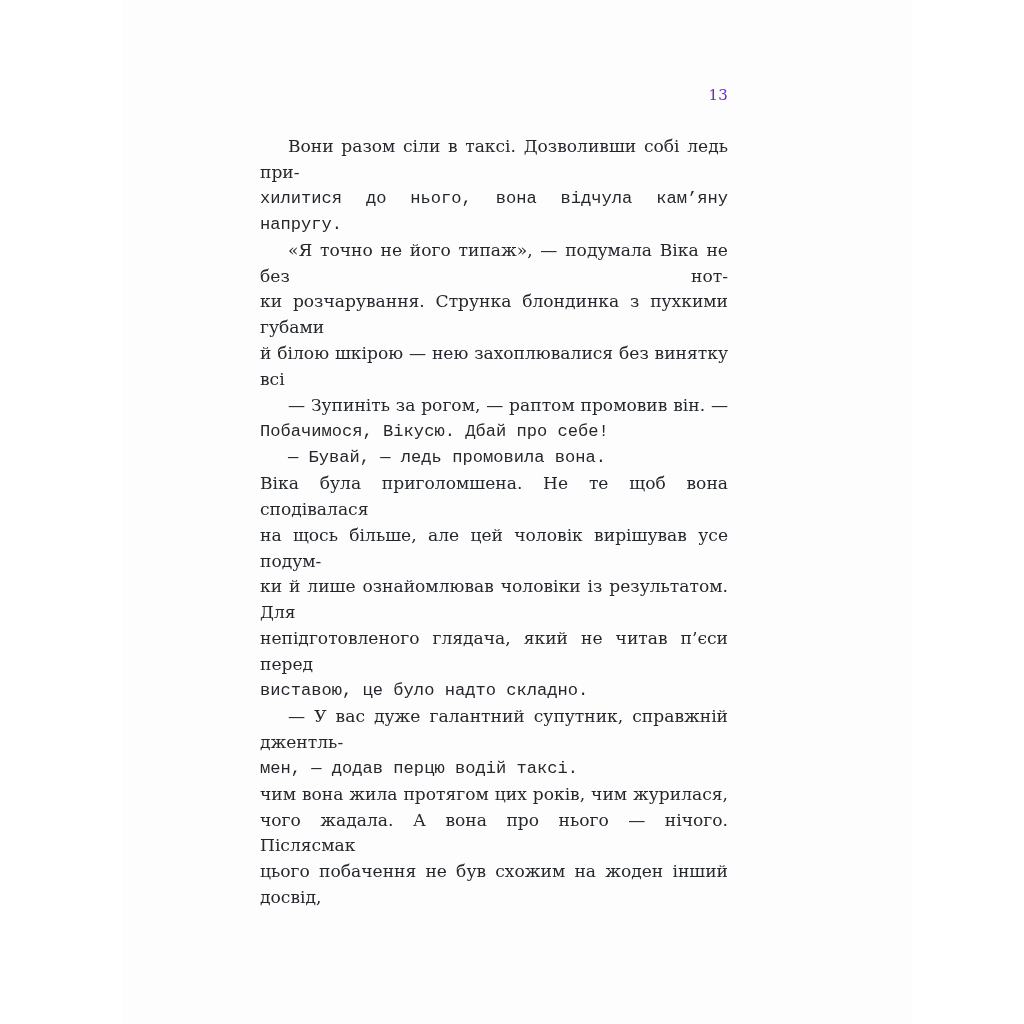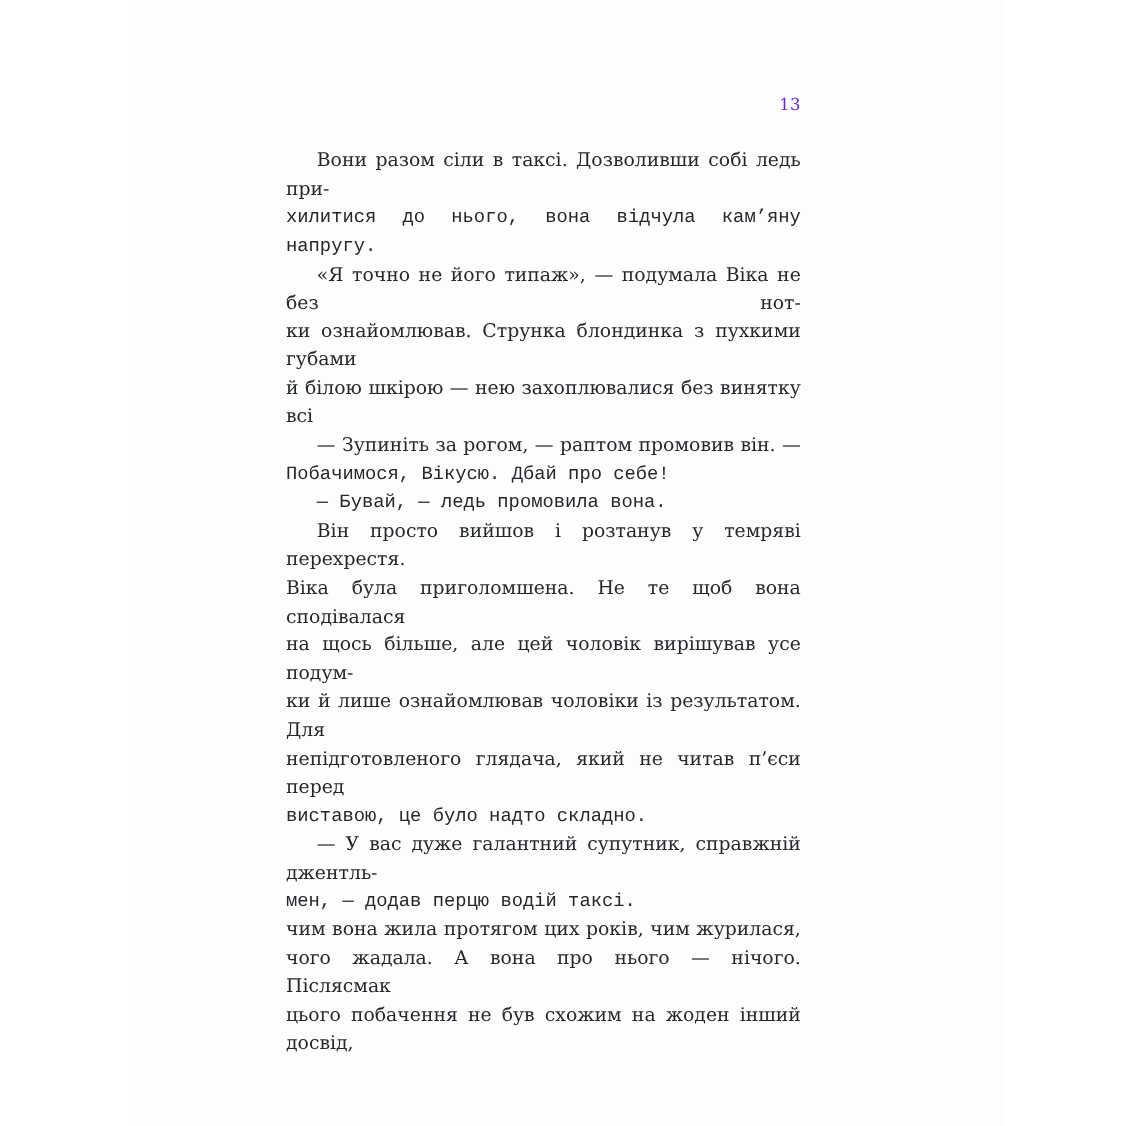--- a/index.html
+++ b/index.html
@@ -84,32 +84,31 @@
 
   <div class="folio">13</div>
 
   <div class="text-block">
       <p style="text-indent: 0px;">
         <span class="line first">Вони разом сіли в таксі. Дозволивши собі ледь при-</span>
         <span class="line last">хилитися до нього, вона відчула кам’яну напругу.</span>
       </p>
       <p style="text-indent: 0px;">
         <span class="line first">«Я точно не його типаж», — подумала Віка не без нот-</span>
-        <span class="line">ки ознайомлював. Струнка блондинка з пухкими губами</span>
+        <span class="line">ки розчарування. Струнка блондинка з пухкими губами</span>
         <span class="line">й білою шкірою — нею захоплювалися без винятку всі</span>
       </p>
       <p style="text-indent: 0px;">
         <span class="line first">— Зупиніть за рогом, — раптом промовив він. —</span>
         <span class="line last">Побачимося, Вікусю. Дбай про себе!</span>
       </p>
       <p style="text-indent: 0px;">
         <span class="line first last">— Бувай, — ледь промовила вона.</span>
       </p>
       <p style="text-indent: 0px;">
-        <span class="line first">Він просто вийшов і розтанув у темряві перехрестя.</span>
         <span class="line">Віка була приголомшена. Не те щоб вона сподівалася</span>
         <span class="line">на щось більше, але цей чоловік вирішував усе подум-</span>
         <span class="line">ки й лише ознайомлював чоловіки із результатом. Для</span>
         <span class="line">непідготовленого глядача, який не читав п’єси перед</span>
         <span class="line last">виставою, це було надто складно.</span>
       </p>
       <p style="text-indent: 0px;">
         <span class="line first">— У вас дуже галантний супутник, справжній джентль-</span>
         <span class="line last">мен, — додав перцю водій таксі.</span>
       </p>

